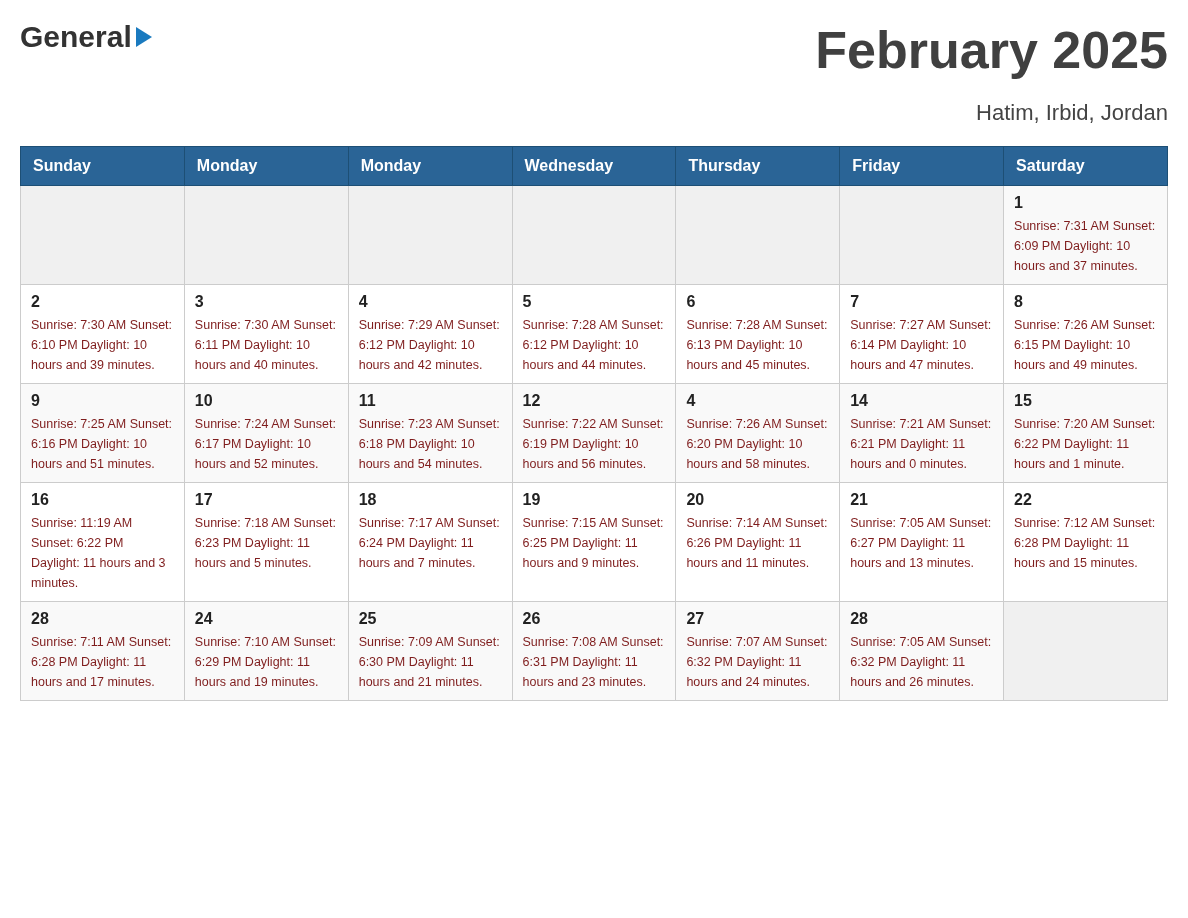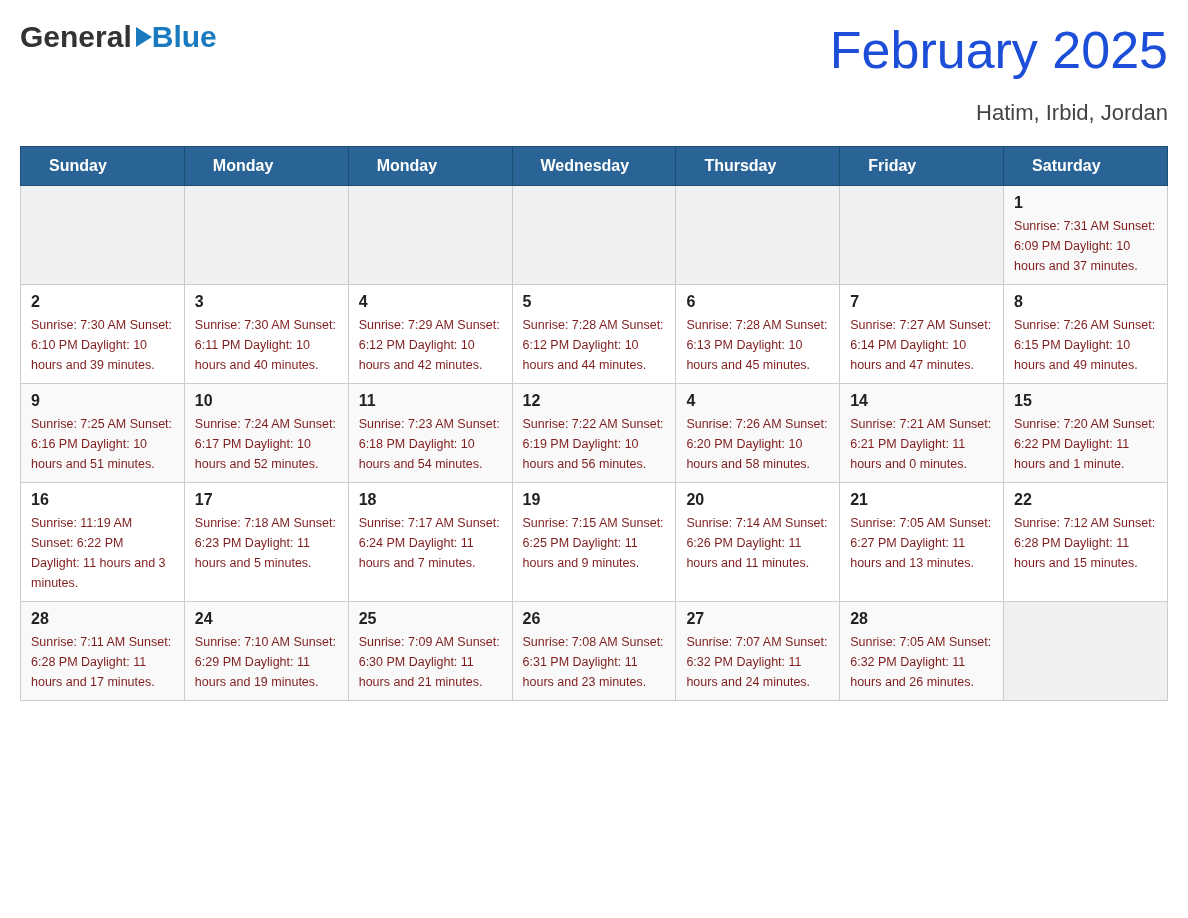--- a/index.html
+++ b/index.html
@@ -14,40 +14,40 @@
       display: flex;
       justify-content: space-between;
       align-items: flex-start;
       margin-bottom: 20px;
     }
     .title-section {
       text-align: right;
     }
     .title-section h1 {
       font-size: 52px;
-      font-weight: normal;
-      color: #1d4ed8;
+      font-weight: bold;
+      color: #404040;
     }
     .title-section h2 {
       font-size: 22px;
       font-weight: normal;
       color: #444;
       margin-top: 20px;
     }
     .calendar {
       width: 100%;
       border-collapse: collapse;
       border: 1px solid #ccc;
     }
     .calendar thead tr th {
       background-color: #2a6496;
       color: #fff;
       font-size: 16px;
       font-weight: bold;
-      padding: 10px 28px;
+      padding: 10px 12px;
       text-align: left;
       border: 1px solid #1d4f75;
     }
     .calendar tbody tr td {
       width: 14.28%;
       vertical-align: top;
       border: 1px solid #ccc;
       padding: 8px 10px;
       min-height: 110px;
       font-size: 13px;
@@ -66,21 +66,21 @@
       color: #222;
       margin-bottom: 4px;
     }
     .day-info {
       font-size: 12.5px;
       line-height: 1.6;
       color: #7f1d1d;
     }
     .logo-wrapper {
       display: flex;
-      flex-direction: row;
+      flex-direction: column;
     }
     .logo-row1 {
       display: flex;
       align-items: center;
       font-size: 30px;
       font-weight: bold;
       color: #333;
     }
     .logo-row2 {
       display: flex;
@@ -101,23 +101,20 @@
     }
   </style>
 </head>
 <body>
 
 <div class="header">
   <div class="logo-wrapper">
     <div class="logo-row1">
       <span>General</span>
       <span class="triangle-right"></span>
-    </div>
-    <div class="logo-row2">
-      <span>Blue</span>
     </div>
   </div>
   <div class="title-section">
     <h1>February 2025</h1>
     <h2>Hatim, Irbid, Jordan</h2>
   </div>
 </div>
 
 <table class="calendar">
   <thead>

